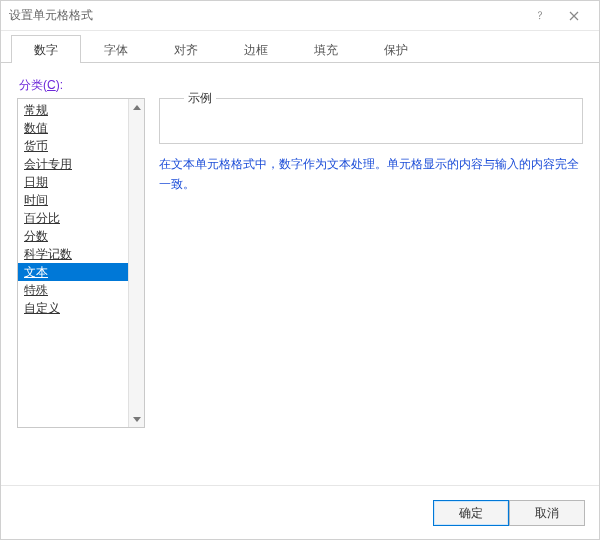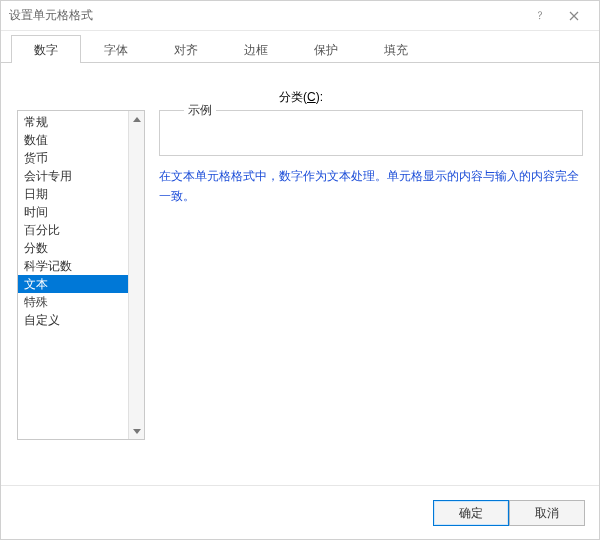--- a/index.html
+++ b/index.html
@@ -84,23 +84,22 @@
   }
 
   .body {
     flex: 1;
     display: flex;
     flex-direction: column;
     padding: 10px 16px 0 16px;
     min-height: 0;
   }
   .category-label {
-    margin: 16px 0 4px 2px;
-    color: #000000;
-    text-align: center;
+    margin: 4px 0 4px 2px;
+    color: #6d28d9;
   }
   .category-label .ul { text-decoration: underline; }
 
   .columns {
     flex: 1;
     display: flex;
     gap: 14px;
     min-height: 0;
   }
 
@@ -115,20 +114,21 @@
   .listbox .items {
     flex: 1;
     overflow: hidden;
     padding: 2px 0;
   }
   .listbox .item {
     padding: 1px 6px;
     line-height: 16px;
     cursor: pointer;
     white-space: nowrap;
+    text-decoration: underline;
   }
   .listbox .item.selected {
     background: #0078d7;
     color: #fff;
   }
   .listbox .scrollbar {
     width: 16px;
     border-left: 1px solid #e0e0e0;
     background: #f5f5f5;
     display: flex;
@@ -214,22 +214,22 @@
           <path d="M1 1l8 8M9 1l-8 8" stroke="currentColor" stroke-width="1.2"></path>
         </svg>
     </div>
   </div>
 
   <div class="tabs" id="tab-bar">
       <div class="tab active">数字</div>
       <div class="tab">字体</div>
       <div class="tab">对齐</div>
       <div class="tab">边框</div>
+      <div class="tab">填充</div>
       <div class="tab">保护</div>
-      <div class="tab">填充</div>
     </div>
 
   <div class="body">
     <div class="category-label">
       <span>分类(</span><span class="ul">C</span><span>):</span>
     </div>
 
     <div class="columns">
       <div class="listbox">
         <div class="items" id="category-items">

